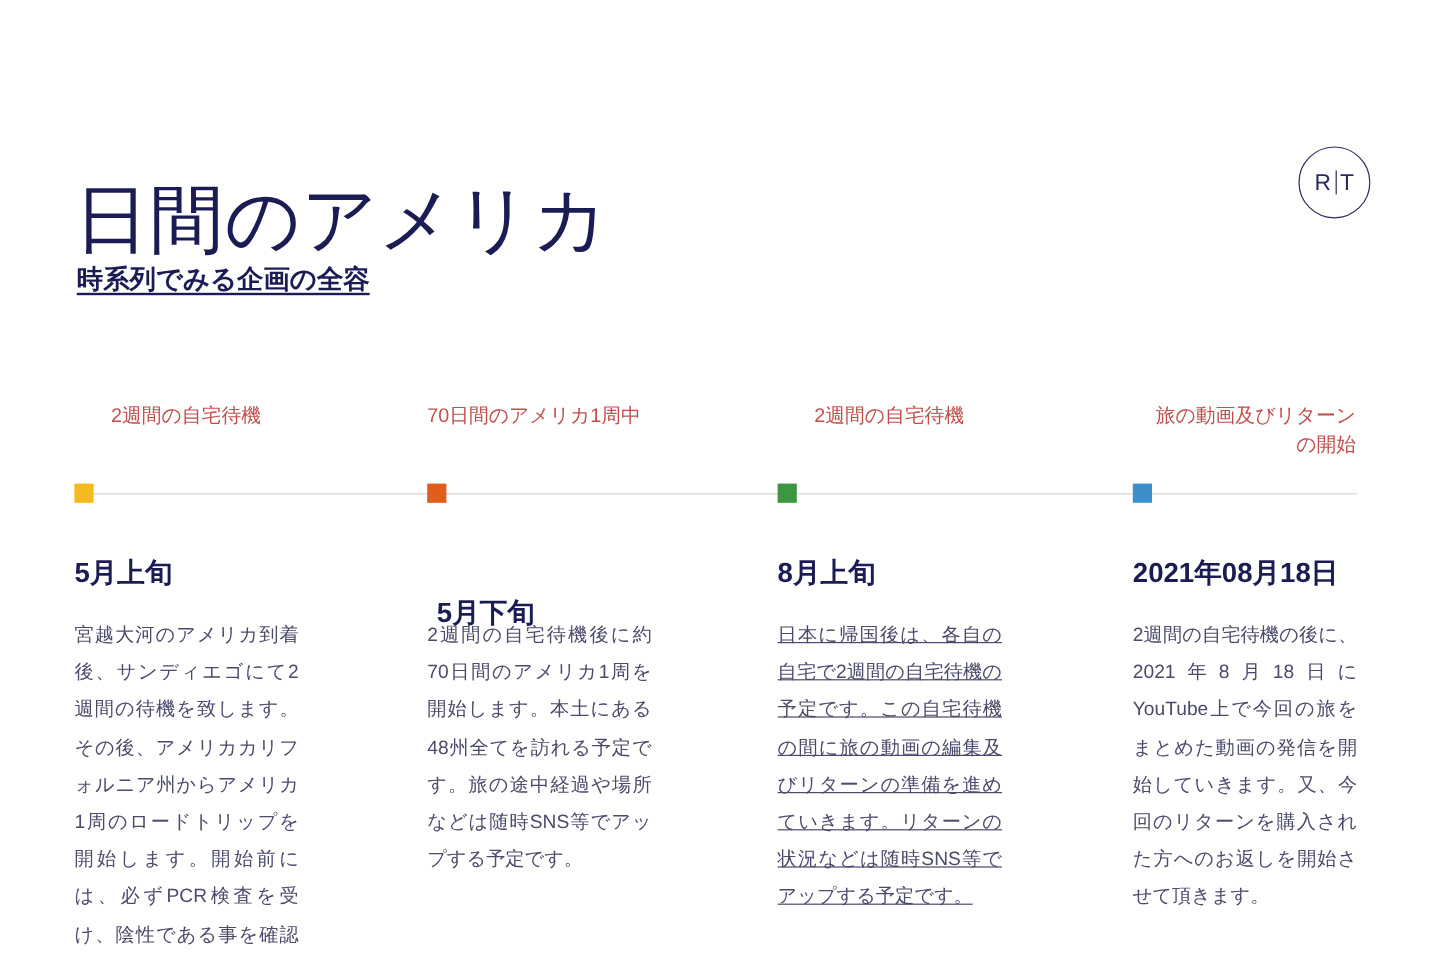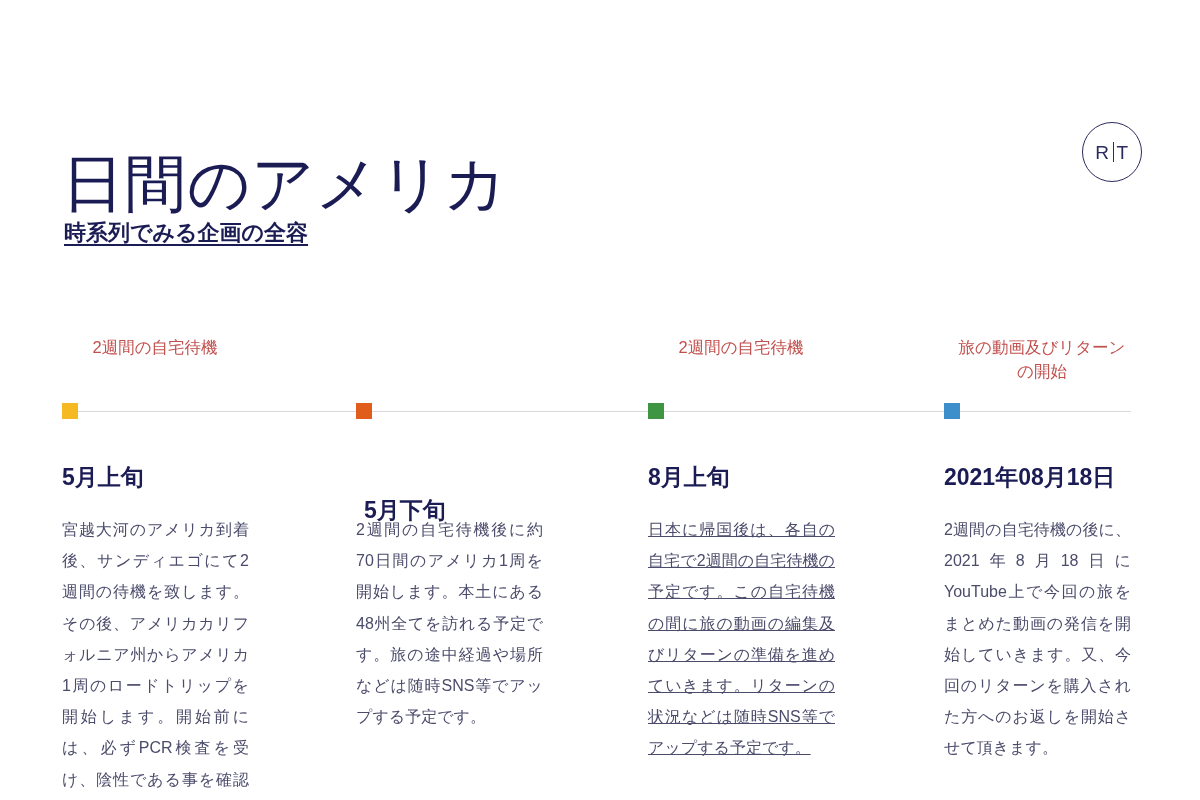--- a/index.html
+++ b/index.html
@@ -110,21 +110,21 @@
   .col-header {
     min-height: 60px;
     font-size: 16.5px;
     line-height: 1.45;
     font-weight: 400;
     color: #c0504d;
     text-align: center;
     margin: 0;
   }
   .col-1 .col-header { text-align: left; }
-  .col-3 .col-header { text-align: center; margin-left: 10px; }
+  .col-3 .col-header { text-align: right; margin-left: 10px; }
 
   .marker-row {
     position: absolute;
     top: 403px;
     width: 186px;
     height: 18px;
   }
   .marker-row.col-0 { left: 62px; }
   .marker-row.col-1 { left: 356px; }
   .marker-row.col-2 { left: 648px; }
@@ -187,20 +187,23 @@
 
     <div class="col col-0">
       <div class="col-header" style="color: rgb(192, 80, 77);">2週間の自宅待機</div>
     </div>
     <div class="marker-row col-0">
       <span class="marker" style="background: rgb(245, 185, 33);"></span>
     </div>
     <div class="col-date col-0" style="color: rgb(28, 28, 85);">5月上旬</div>
     <div class="col-body col-0" style="color: rgb(75, 75, 107);">宮越大河のアメリカ到着後、サンディエゴにて2週間の待機を致します。その後、アメリカカリフォルニア州からアメリカ1周のロードトリップを開始します。開始前には、必ずPCR検査を受け、陰性である事を確認した後に出発です。</div>
 
+    <div class="col col-1">
+      <div class="col-header" style="color: rgb(192, 80, 77);">70日間のアメリカ1周中</div>
+    </div>
     <div class="marker-row col-1">
       <span class="marker" style="background: rgb(224, 93, 28);"></span>
     </div>
     <div class="col-date col-1" style="color: rgb(28, 28, 85);">5月下旬</div>
     <div class="col-body col-1" style="color: rgb(75, 75, 107);">2週間の自宅待機後に約70日間のアメリカ1周を開始します。本土にある48州全てを訪れる予定です。旅の途中経過や場所などは随時SNS等でアップする予定です。</div>
 
     <div class="col col-2">
       <div class="col-header" style="color: rgb(192, 80, 77);">2週間の自宅待機</div>
     </div>
     <div class="marker-row col-2">

